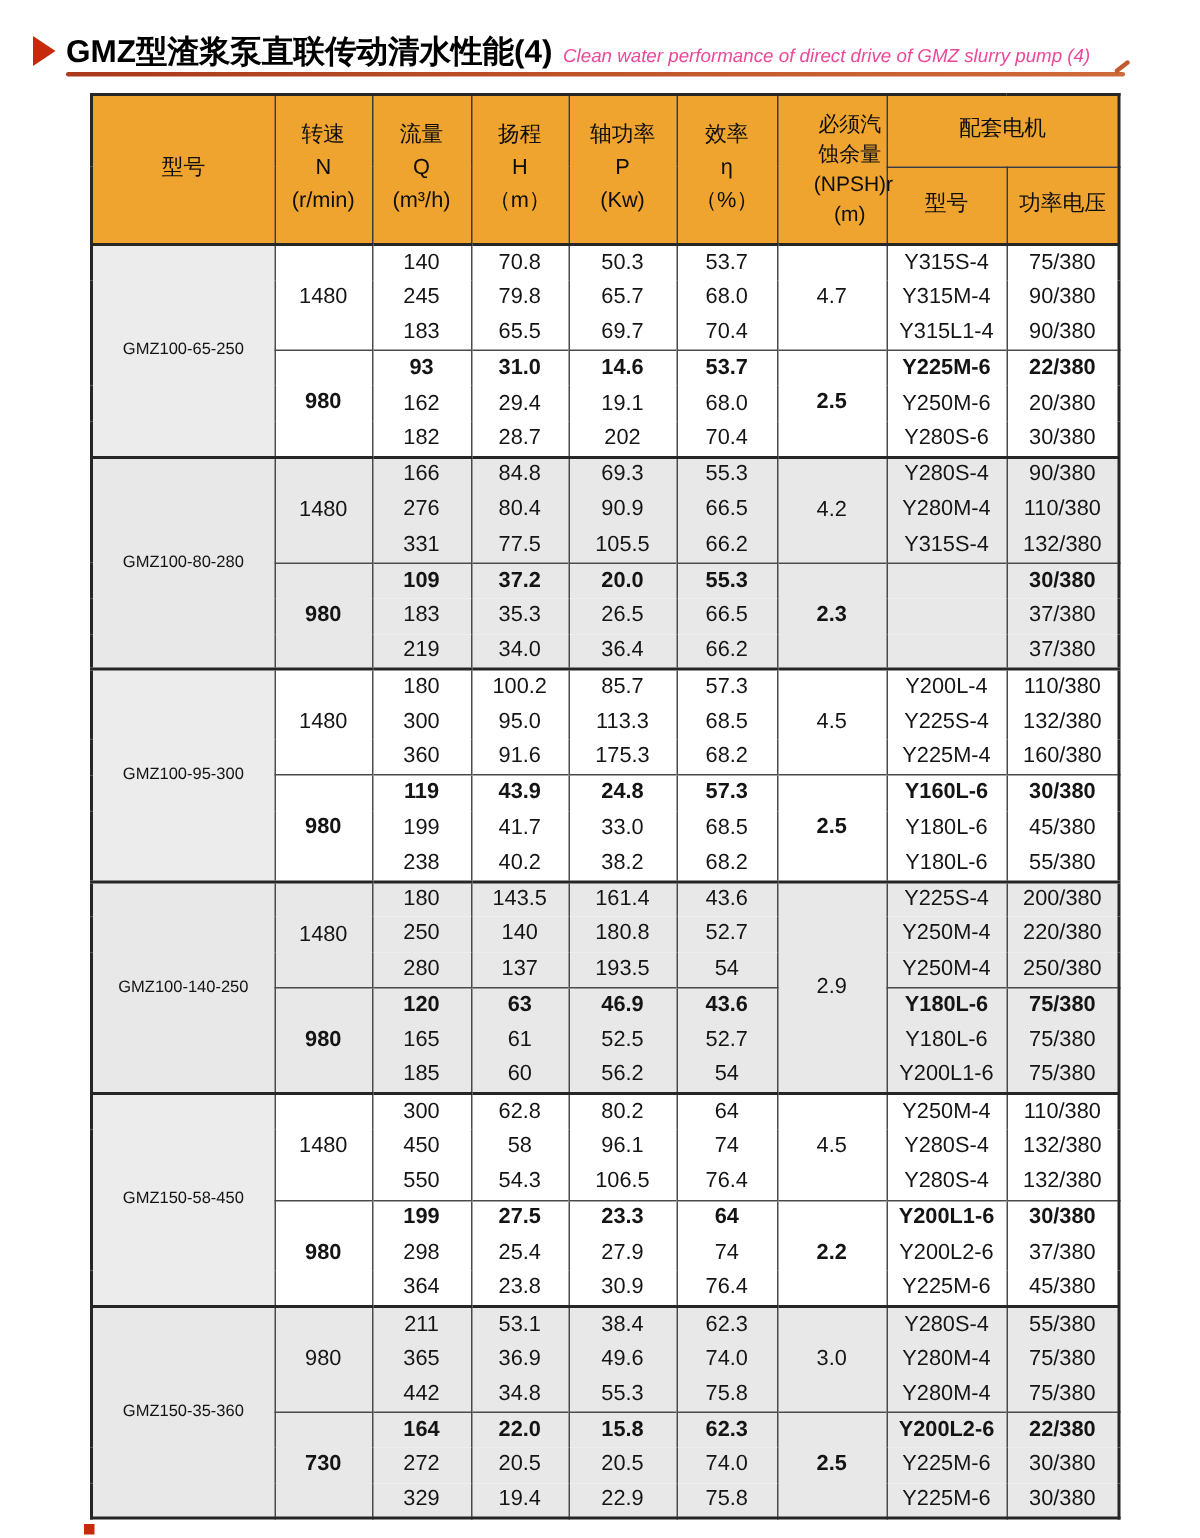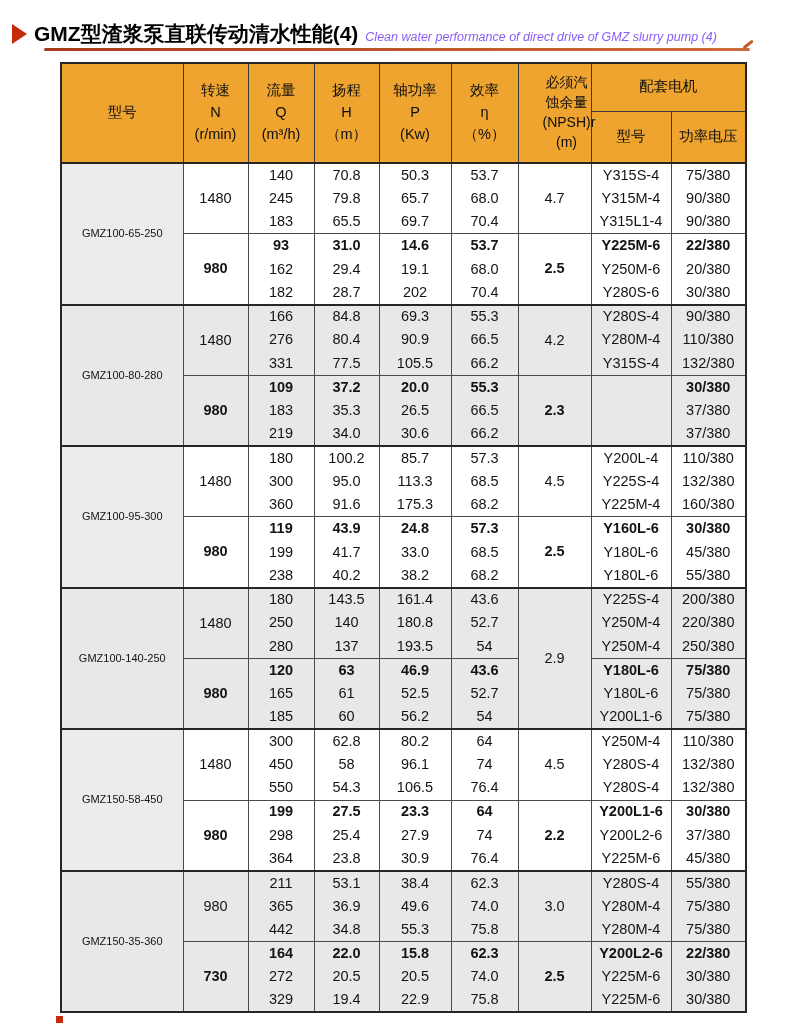--- a/index.html
+++ b/index.html
@@ -12,29 +12,29 @@
   }
   *{box-sizing:border-box;}
   html,body{margin:0;padding:0;}
   body{
     width:800px;height:1025px;background:#ffffff;
     font-family:"Liberation Sans", sans-serif;color:#111;
   }
   .page{position:relative;width:800px;height:1025px;background:#fff;overflow:hidden;}
 
   
-  .title-bar{position:absolute;left:12px;top:14px;width:750px;height:40px;display:flex;align-items:center;}
+  .title-bar{position:absolute;left:22px;top:14px;width:750px;height:40px;display:flex;align-items:center;}
   .arrow{
     width:0;height:0;margin-right:7px;flex:0 0 auto;
     border-left:15px solid var(--accent);
     border-top:10px solid transparent;
     border-bottom:10px solid transparent;
   }
   .title-cn{font-size:21px;font-weight:bold;color:#000;margin:0;white-space:nowrap;letter-spacing:0;}
-  .title-en{font-size:12.5px;font-style:italic;color:#8b5cf6;margin-left:7px;white-space:nowrap;padding-top:5px;}
+  .title-en{font-size:12.5px;font-style:italic;color:#ec4899;margin-left:7px;white-space:nowrap;padding-top:5px;}
   .title-underline{
     position:absolute;left:44px;top:48px;width:706px;height:3px;
     background:linear-gradient(90deg,#a8391a,#c35a2e 60%,#cf6a3c);
     border-radius:2px;
   }
   .title-underline .tick{
     position:absolute;right:-4px;top:-5px;width:12px;height:2.5px;
     background:#c35a2e;transform:rotate(-38deg);border-radius:2px;
   }
 
@@ -223,21 +223,21 @@
           <td>183</td>
           <td>35.3</td>
           <td>26.5</td>
           <td>66.5</td>
           <td></td>
           <td>37/380</td>
         </tr>
         <tr class="shaded">
           <td>219</td>
           <td>34.0</td>
-          <td>30.6</td>
+          <td>36.4</td>
           <td>66.2</td>
           <td></td>
           <td>37/380</td>
         </tr>
         <tr class="block-start">
           <td rowspan="6" class="model-cell">GMZ100-95-300</td>
           <td rowspan="3">1480</td>
           <td>180</td>
           <td>100.2</td>
           <td>85.7</td>

